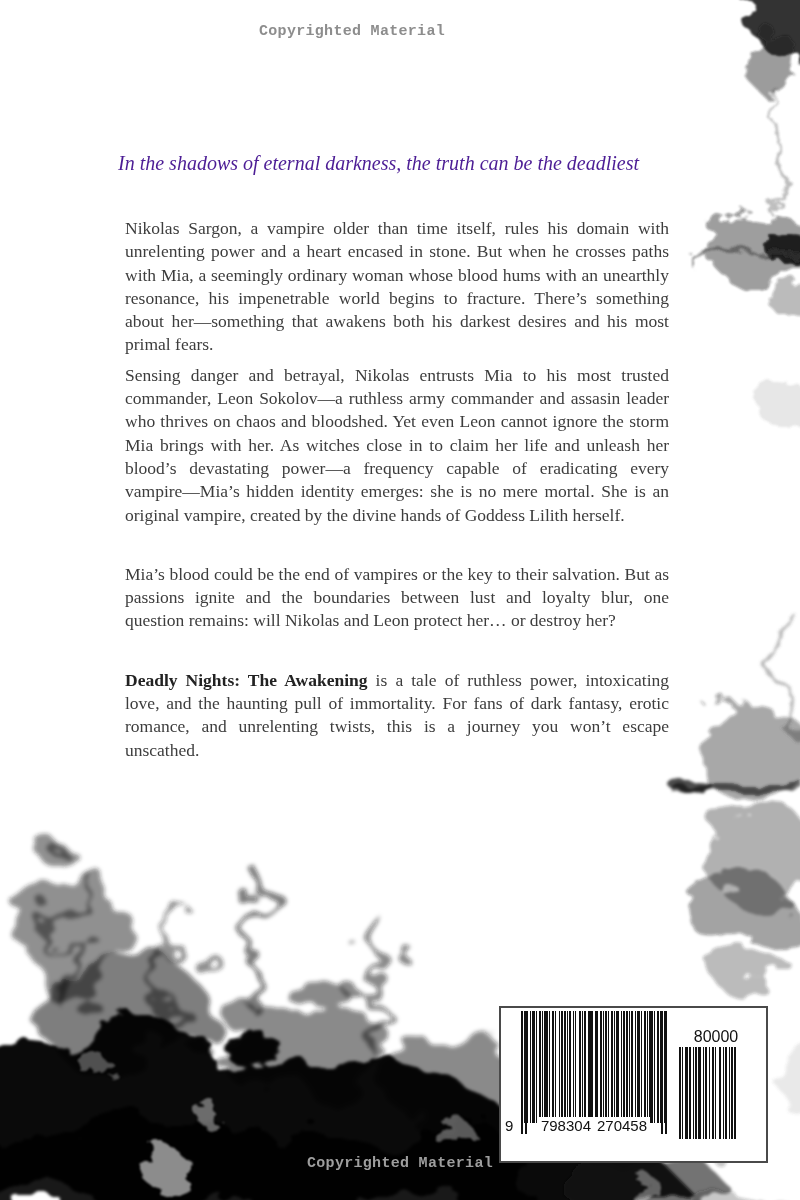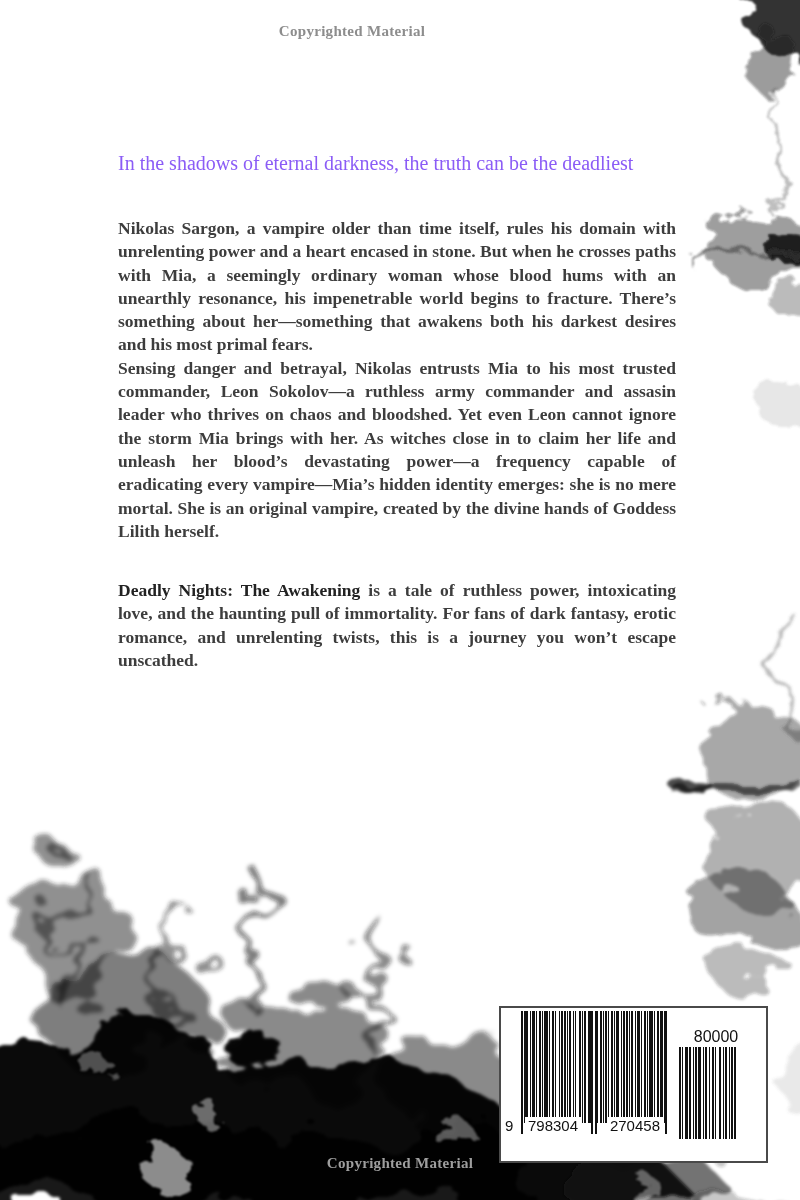--- a/index.html
+++ b/index.html
@@ -7,59 +7,59 @@
     position:relative;
     width:800px;height:1200px;
     margin:0 auto;
     background:#ffffff;
     overflow:hidden;
     font-family:"Liberation Serif", serif;
   }
   .smoke{position:absolute;top:0;left:0;z-index:1;}
   .banner{
     position:absolute;z-index:5;
-    font-family:Liberation Serif, serif;
+    font-family:Liberation Mono, monospace;
     font-size:15px;font-weight:bold;letter-spacing:.3px;
   }
   .banner.top{top:23px;left:352px;transform:translateX(-50%);color:#8d8d8d;}
   .banner.bottom{top:1155px;left:400px;transform:translateX(-50%);color:#9e9e9e;}
   .content{
     position:absolute;z-index:2;
     left:118px;top:147px;width:558px;
     color:#3d3d3d;
   }
   .tagline{
+    font-style:italic;
     font-size:20px;line-height:33px;
-    color:#8b5cf6;
+    color:#4c1d95;
     white-space:nowrap;
   }
   .block{margin-top:36px;}
   .block.first{margin-top:37px;}
   .content p{
-    margin:0;
+    margin:7px;
     font-size:17.5px;line-height:23.3px;
     text-align:justify;
-    font-weight:bold;
   }
   .content p strong{color:#222;}
   
   .barcode-box{
     position:absolute;z-index:4;box-sizing:border-box;
     left:499px;top:1006px;width:269px;height:157px;
     background:#ffffff;border:2px solid #4a4a4a;
     font-family:"Liberation Sans", sans-serif;color:#111;
   }
   .isbn{margin:5px 0 0 16px;font-size:15px;font-weight:bold;letter-spacing:.4px;}
   .bc-row{position:relative;height:128px;margin-top:3px;}
   .main-bc{position:absolute;left:20px;top:0;width:146px;height:124px;}
   .main-bc .bars{position:absolute;left:0;top:0;width:146px;height:112px;overflow:hidden;white-space:nowrap;font-size:0;}
   .guard{position:absolute;top:0;width:2px;height:123px;background:#111;}
   .digits{
     position:absolute;top:106px;left:4px;right:4px;
-    display:flex;justify-content:space-between;
+    display:flex;justify-content:center;
     font-size:15px;line-height:17px;
   }
   .digits .grp{background:#fff;padding:0 3px;}
   .d-lead{position:absolute;left:-16px;top:106px;font-size:15px;line-height:17px;}
   .supp-bc{position:absolute;left:178px;top:18px;width:74px;}
   .supp-label{text-align:center;font-size:16px;line-height:16px;margin-bottom:2px;}
   .supp-bc .bars{width:74px;height:92px;overflow:hidden;white-space:nowrap;font-size:0;}
   .bars b{display:inline-block;height:100%;}
 </style>
 </head>
@@ -144,20 +144,21 @@
     <div class="tagline">
       <div>In the shadows of eternal darkness, the truth can be the deadliest</div>
     </div>
 
     <div class="block first">
       <p>Nikolas Sargon, a vampire older than time itself, rules his domain with unrelenting power and a heart encased in stone. But when he crosses paths with Mia, a seemingly ordinary woman whose blood hums with an unearthly resonance, his impenetrable world begins to fracture. There’s something about her—something that awakens both his darkest desires and his most primal fears.</p>
       <p>Sensing danger and betrayal, Nikolas entrusts Mia to his most trusted commander, Leon Sokolov—a ruthless army commander and assasin leader who thrives on chaos and bloodshed. Yet even Leon cannot ignore the storm Mia brings with her. As witches close in to claim her life and unleash her blood’s devastating power—a frequency capable of eradicating every vampire—Mia’s hidden identity emerges: she is no mere mortal. She is an original vampire, created by the divine hands of Goddess Lilith herself.</p>
     </div>
 
     <div class="block">
+      <p>Mia’s blood could be the end of vampires or the key to their salvation. But as passions ignite and the boundaries between lust and loyalty blur, one question remains: will Nikolas and Leon protect her… or destroy her?</p>
     </div>
 
     <div class="block">
       <p><strong>Deadly Nights: The Awakening</strong><span> is a tale of ruthless power, intoxicating love, and the haunting pull of immortality. For fans of dark fantasy, erotic romance, and unrelenting twists, this is a journey you won’t escape unscathed.</span></p>
     </div>
   </div>
 
   <div class="barcode-box">
     <div class="bc-row">
       <div class="main-bc">

